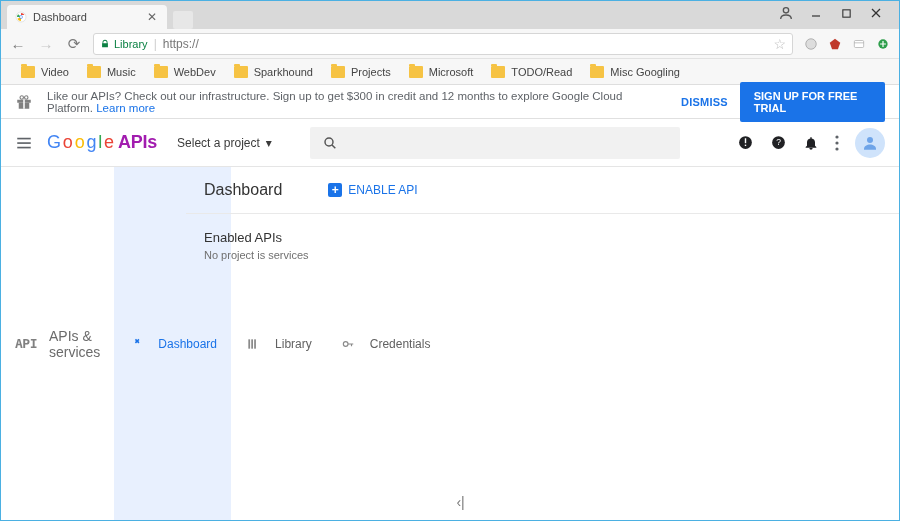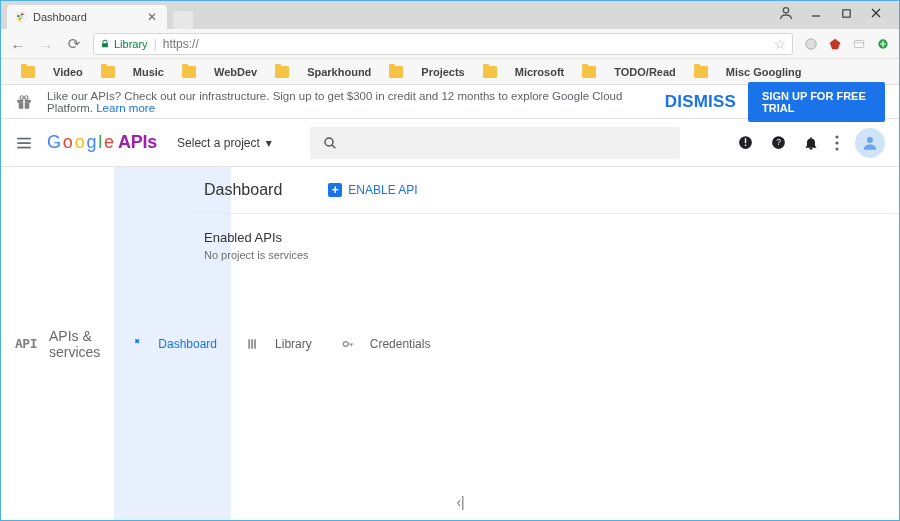--- a/index.html
+++ b/index.html
@@ -19,29 +19,29 @@
     .omnibox { flex:1; display:flex; align-items:center; background:#fff; border:1px solid #d6d6d6; border-radius:3px; height:22px; padding:0 6px; gap:6px; font-size:12px; color:#333; }
     .secure-lock { color:#0b8043; font-size:11px; display:flex; align-items:center; gap:4px; }
     .secure-text { color:#0b8043; font-size:11px; }
     .url-gray { color:#777; }
     .url-dark { color:#222; }
     .omni-right { margin-left:auto; display:flex; align-items:center; gap:8px; }
     .ext-icons { display:flex; align-items:center; gap:8px; }
     .ext-icons .ei { width:16px; height:16px; display:flex; align-items:center; justify-content:center; font-size:12px; color:#555; }
 
     .bookmarks { height: 26px; background:#f7f7f7; display:flex; align-items:center; padding:0 8px 0 20px; gap:18px; border-bottom:1px solid #dedede; }
-    .bookmark { display:flex; align-items:center; gap:18px; font-size:11px; color:#444;font-weight:bold; }
+    .bookmark { display:flex; align-items:center; gap:6px; font-size:11px; color:#444; }
     .folder-icon { width:14px; height:12px; background:#F6C344; border-radius:1px; position:relative; }
     .folder-icon::before { content:""; position:absolute; top:-2px; left:0; width:6px; height:2px; background:#F6C344; border-radius:1px 1px 0 0;}
 
     .promo-banner { height:34px; display:flex; align-items:center; padding:0 14px; gap:14px; border-bottom:1px solid #e0e0e0; font-size:11.5px; color:#5f6368; }
     .gift-icon { color:#777; font-size:14px; }
     .promo-text a { color:#1a73e8; text-decoration:none; }
     .promo-actions { margin-left:auto; display:flex; align-items:center; gap:12px; }
-    .dismiss { color:#1a73e8; font-weight:bold; font-size:17px; letter-spacing:.2px; }
+    .dismiss { color:#1a73e8; font-weight:bold; font-size:11px; letter-spacing:.2px; }
     .trial-btn { background:#1a73e8; color:#fff; font-size:11px; font-weight:bold; padding:8px 14px; border-radius:2px; }
 
     .console-header { height:48px; display:flex; align-items:center; padding:0 14px; gap:14px; border-bottom:1px solid #e5e5e5; }
     .hamburger { color:#5f6368; font-size:17px; }
     .logo { font-size:18px; font-weight:400; color:#5f6368; letter-spacing:-.2px; display:flex; align-items:center; gap:2px;}
     .g-b { color:#4285F4; font-weight:500;} .g-r{color:#EA4335;font-weight:500;} .g-y{color:#FBBC05;font-weight:500;} .g-g{color:#34A853;font-weight:500;}
     .apis-txt { color:#a21caf; margin-left:2px; font-weight:700;}
     .project-sel { font-size:12px; color:#3b3b3b; display:flex; align-items:flex-start; gap:6px; margin-left:6px; }
     .search-box { flex:0 0 370px; height:32px; background:#f1f1f1; border-radius:2px; display:flex; align-items:center; padding-left:12px; margin-left:24px; }
     .hdr-right { margin-left:auto; display:flex; align-items:center; gap:16px; }

